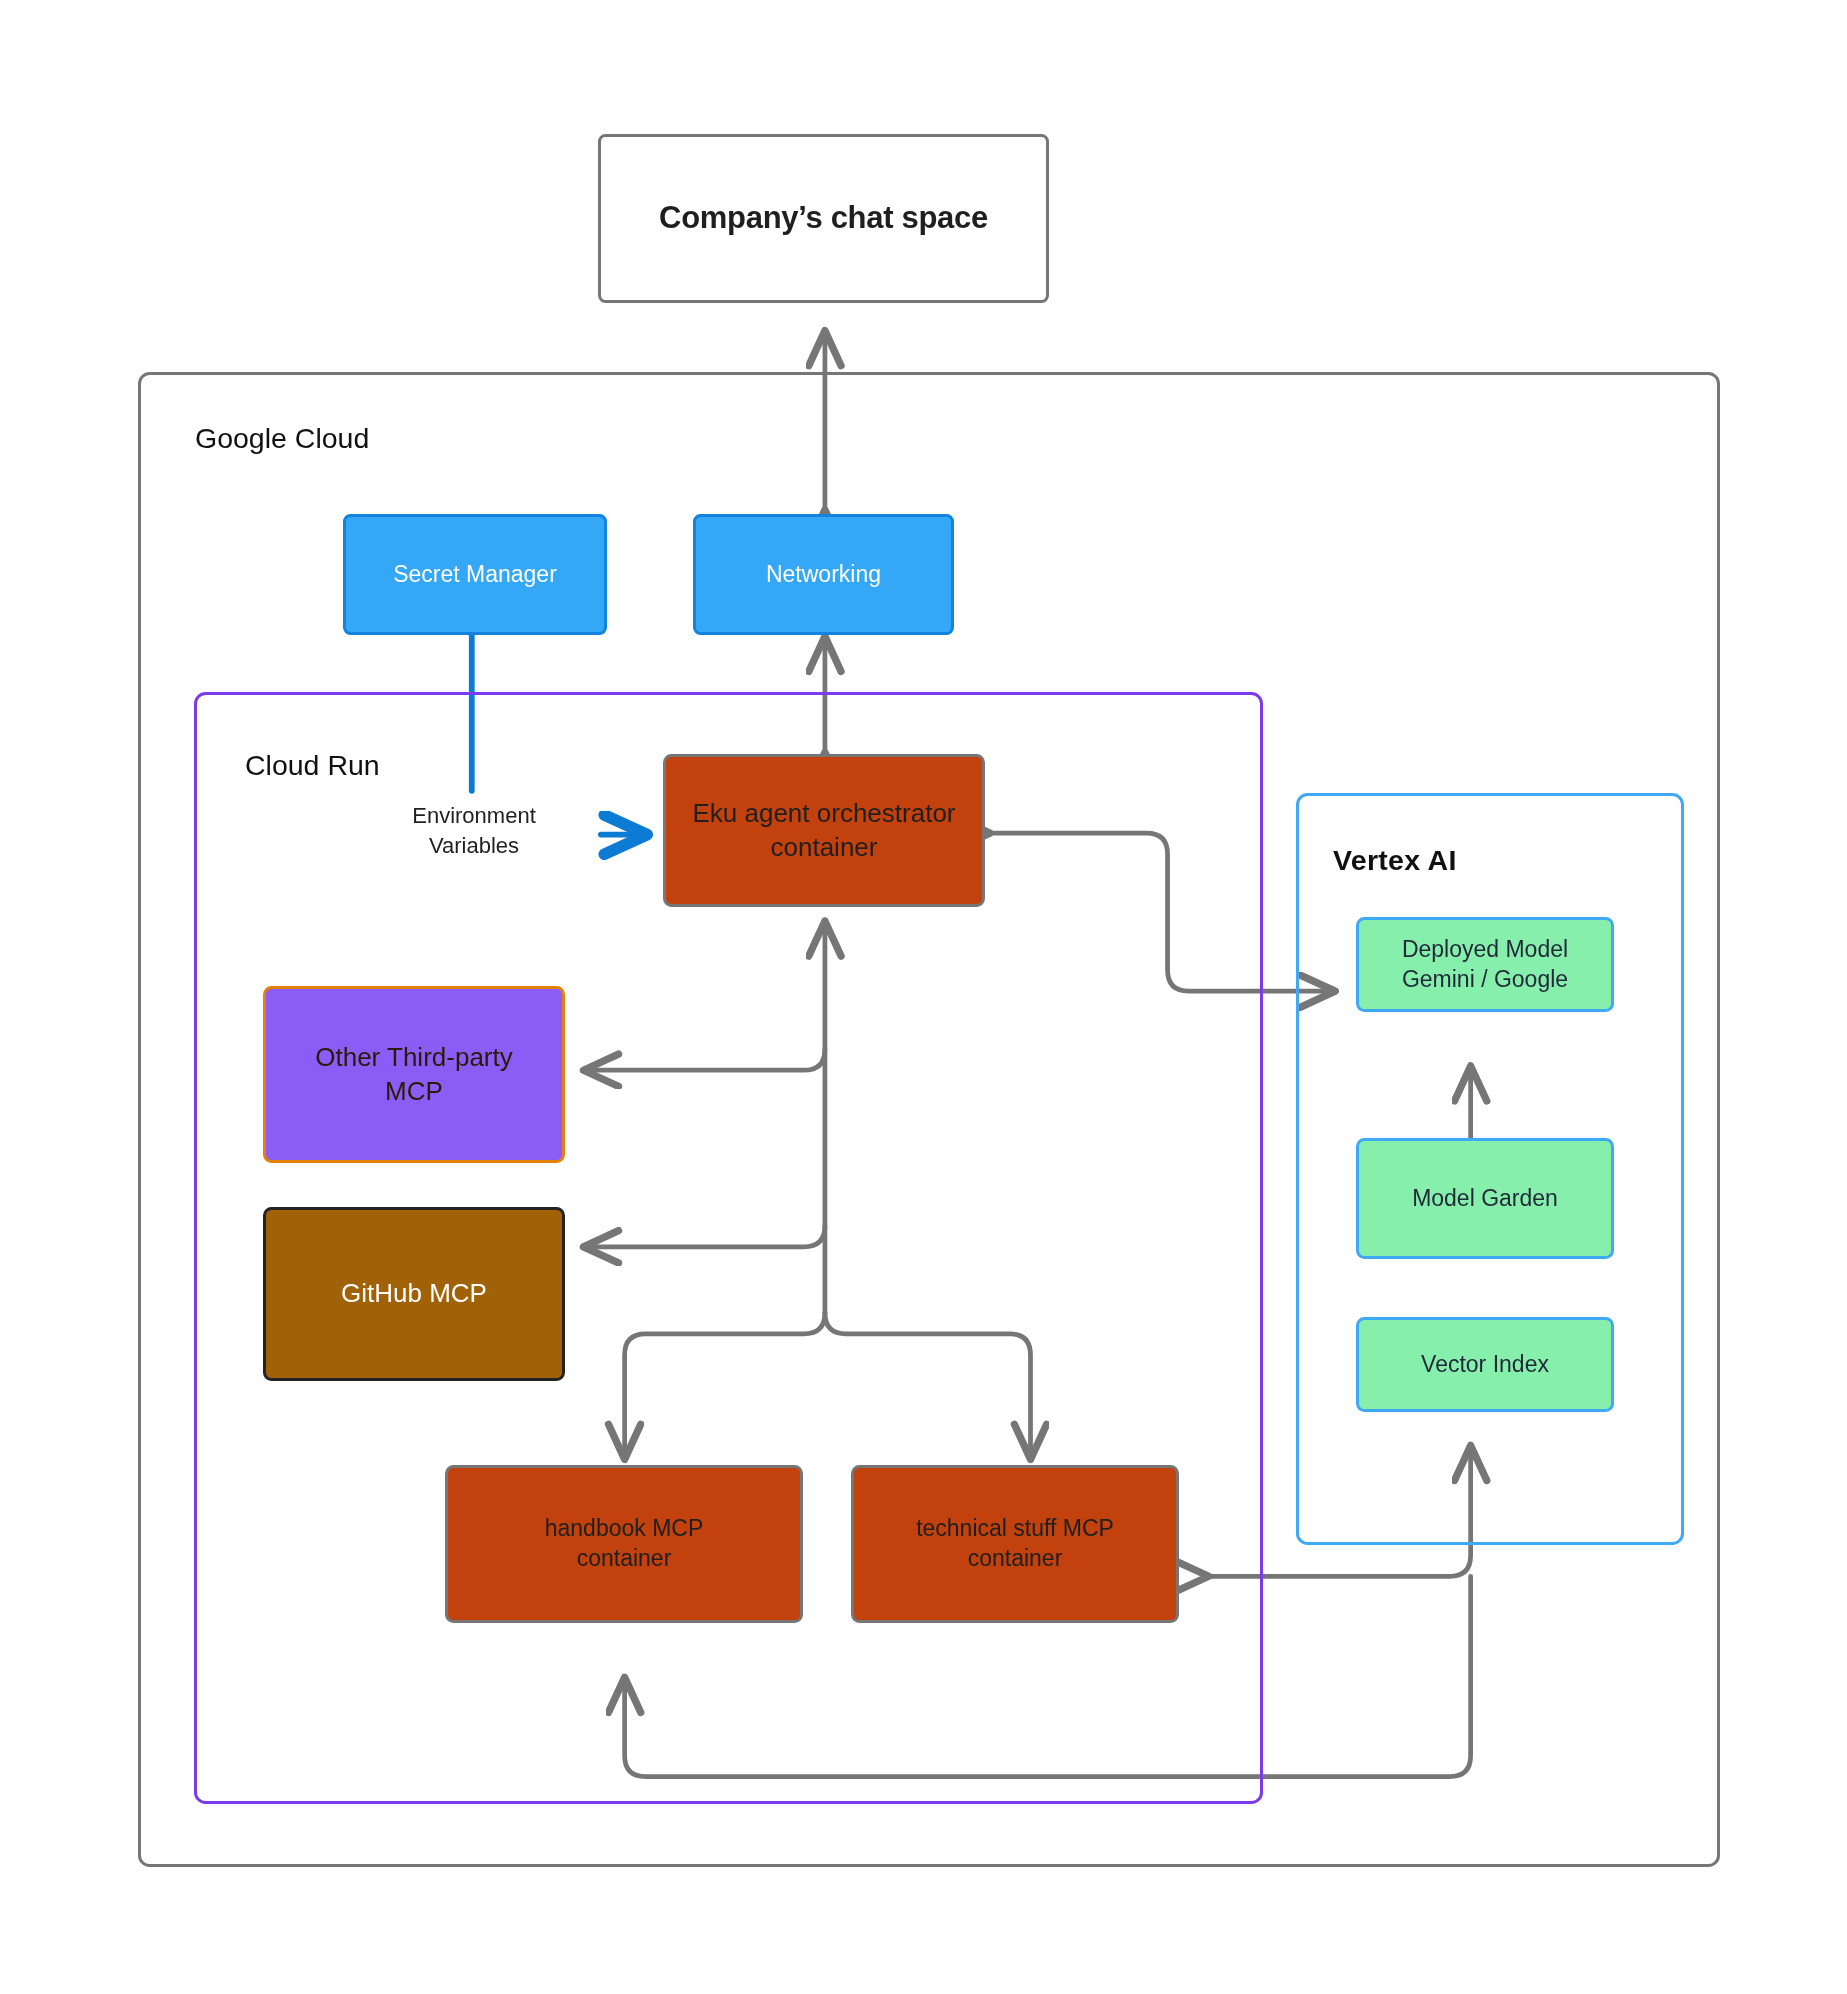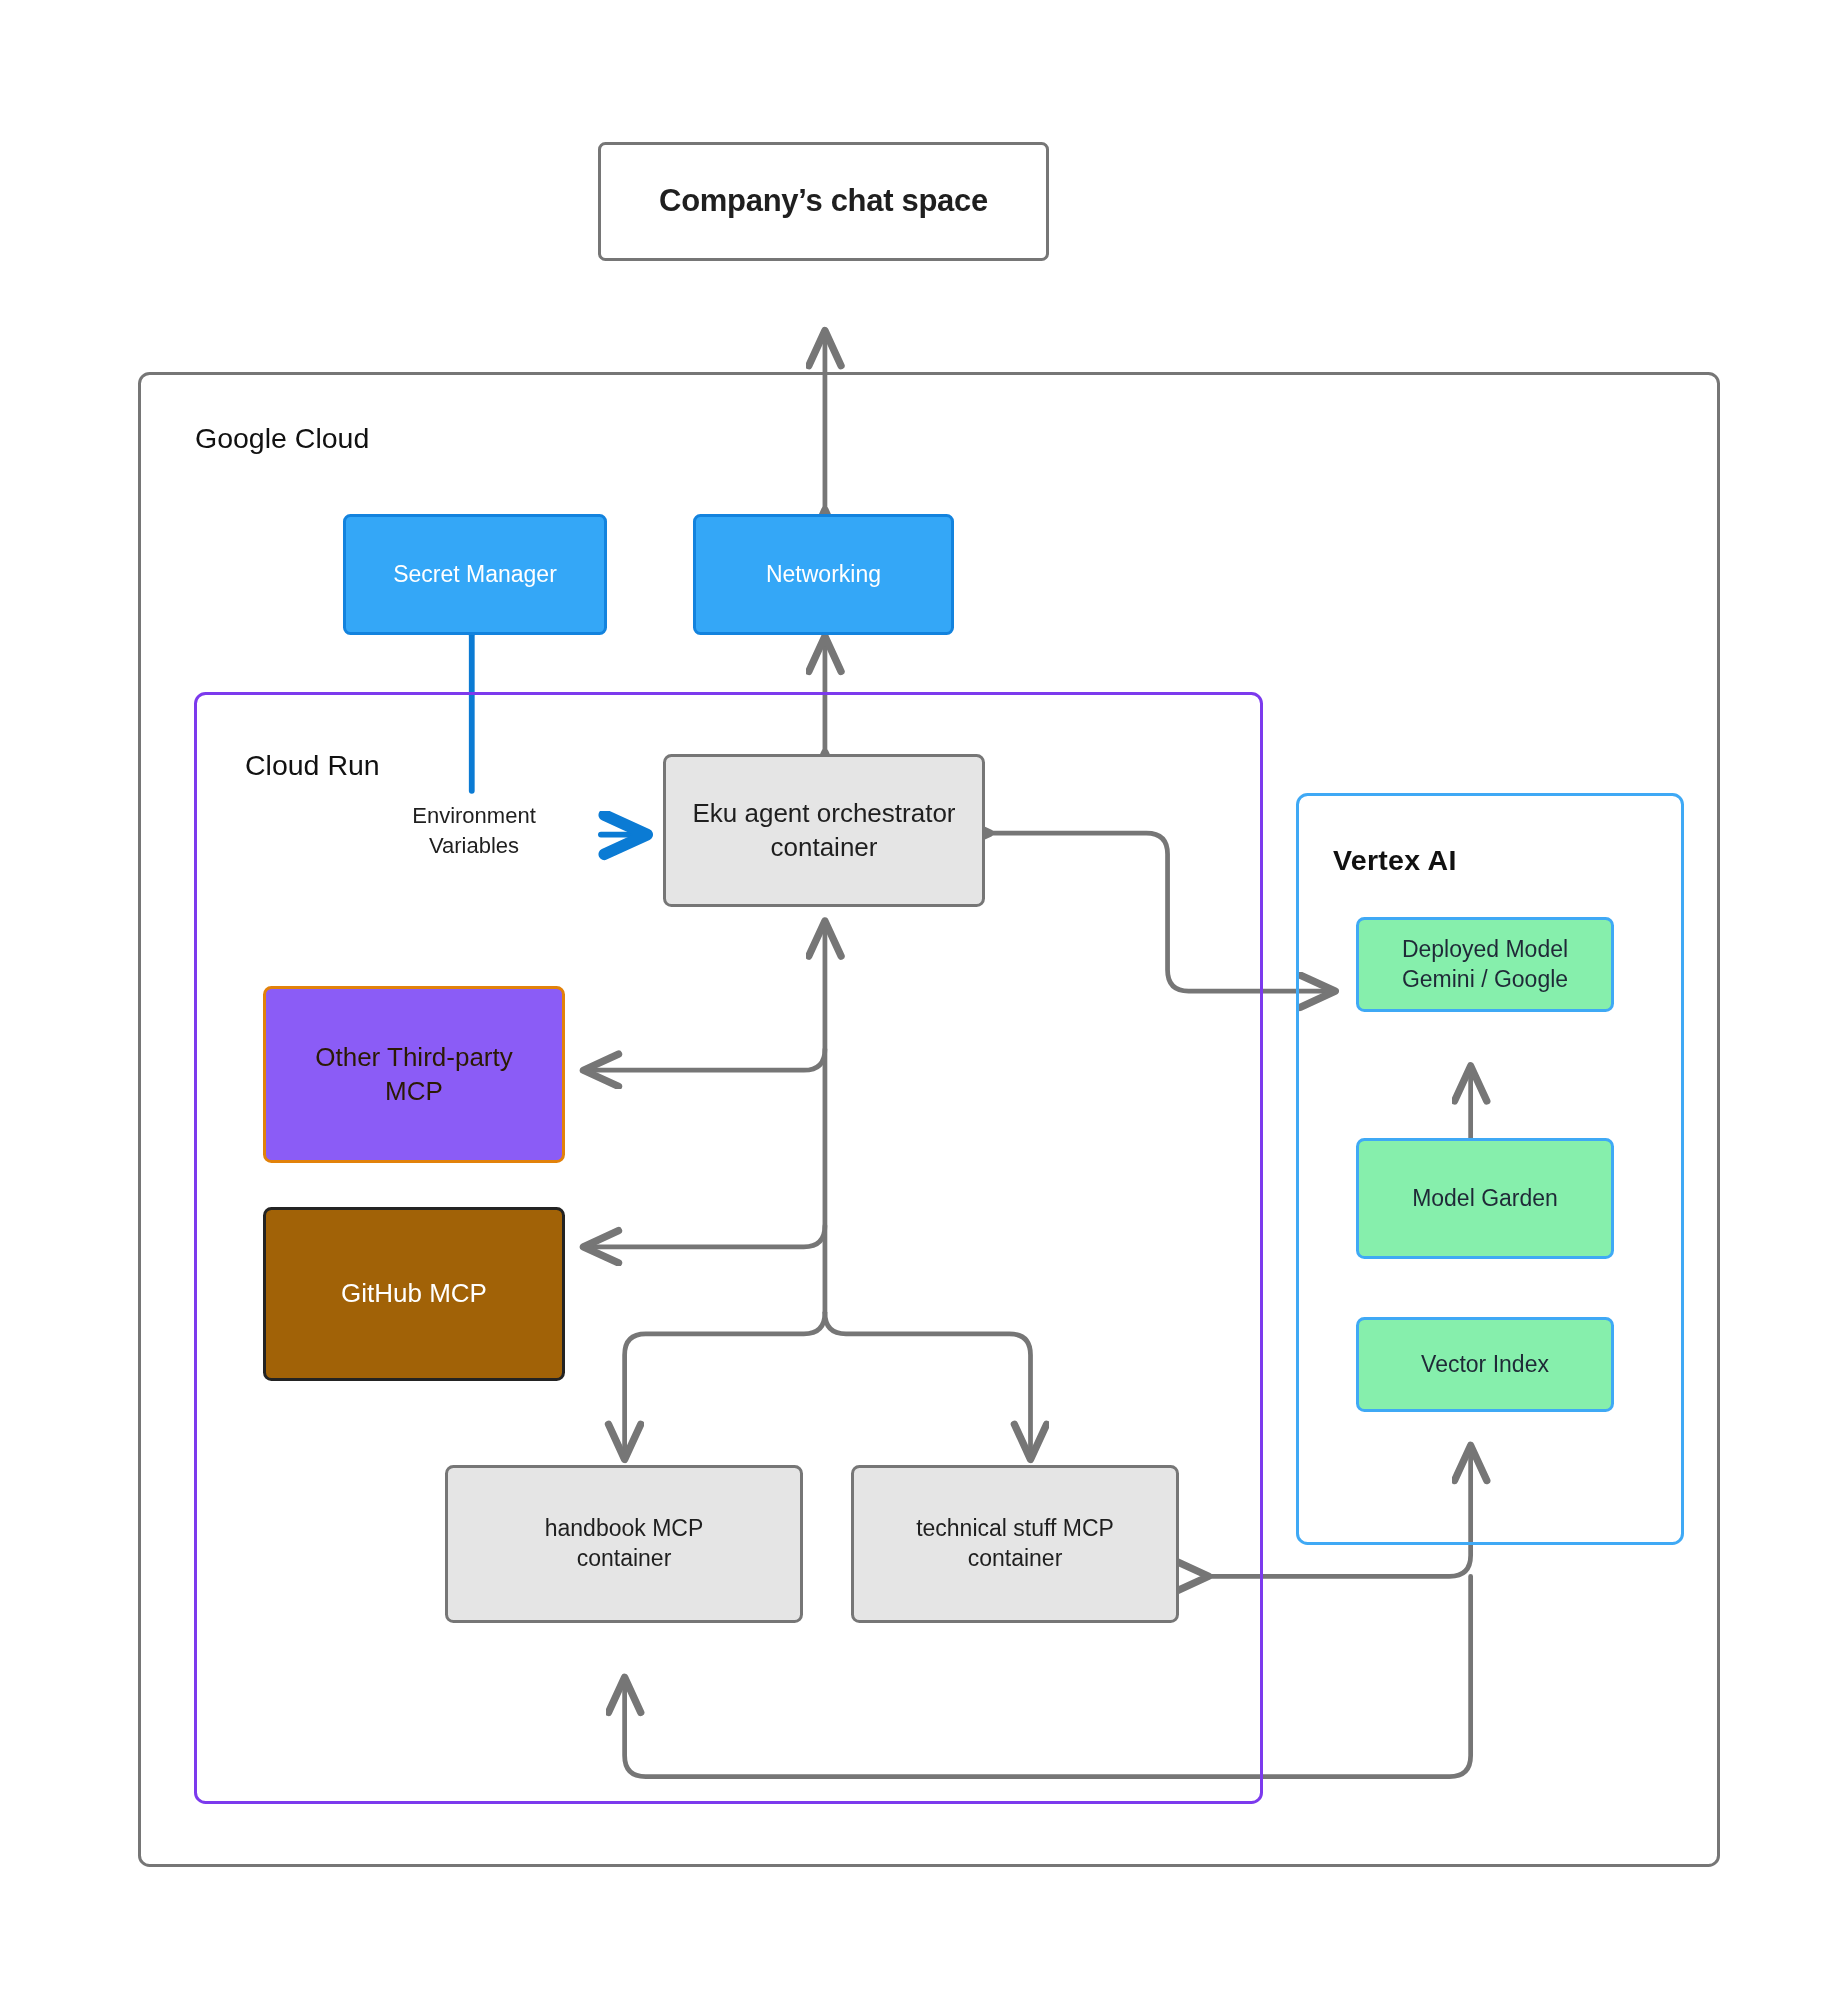--- a/index.html
+++ b/index.html
@@ -11,21 +11,21 @@
   .nodebox{position:absolute;box-sizing:border-box;display:flex;align-items:center;
            justify-content:center;text-align:center;line-height:1.30;}
   .grp-label{position:absolute;white-space:nowrap;}
 
   
   .group-gcloud{border:3.7px solid #767676;border-radius:11.6px;background:transparent;}
   .group-cloudrun{border:3.7px solid #7C3AED;border-radius:11.6px;background:transparent;}
   .group-vertex{border:3.7px solid #3FA9F5;border-radius:11.6px;background:transparent;}
 
   
-  .box-plain{border:3.7px solid #767676;border-radius:8.4px;background:#e5e5e5;color:#1f1f1f;}
+  .box-plain{border:3.7px solid #767676;border-radius:8.4px;background:#c2410c;color:#1f1f1f;}
   .box-chat{border:3.7px solid #767676;border-radius:7.4px;background:#ffffff;color:#1f1f1f;
             font-weight:bold;font-size:31px;letter-spacing:-0.3px;}
   .box-blue{background:#34A7F7;border:3.2px solid #1383DE;border-radius:7.4px;color:#ffffff;}
   .box-ltblue{background:#86efac;border:3.7px solid #3FA9F5;border-radius:8.4px;color:#1f2937;}
   .box-orange{background:#8b5cf6;border:3.7px solid #E2820A;border-radius:8.4px;color:#2b1a04;}
   .box-dark{background:#a16207;border:3.7px solid #232323;border-radius:8.4px;color:#ffffff;}
   .t-md{font-size:23px;}
   .t-lg{font-size:26px;}
   .grp-gc-label{font-size:28.5px;color:#111;}
   .grp-cr-label{font-size:28.5px;color:#111;}
@@ -82,21 +82,21 @@
 
   <div class="group-gcloud" style="position:absolute;left:138px;top:372px;width:1576px;height:1489px;"></div>
   <div class="grp-label grp-gc-label" style="left:195px;top:422px;">Google Cloud</div>
 
   <div class="group-cloudrun" style="position:absolute;left:194px;top:692px;width:1063px;height:1106px;"></div>
   <div class="grp-label grp-cr-label" style="left:245px;top:749px;">Cloud Run</div>
 
   <div class="group-vertex" style="position:absolute;left:1296px;top:793px;width:382px;height:746px;"></div>
   <div class="grp-label grp-vx-label" style="left:1333px;top:844px;">Vertex AI</div>
 
-  <div class="nodebox box-chat" style="left:598px;top:142px;width:451px;height:119px;">Company’s chat space</div>
+  <div class="nodebox box-chat" style="left:598px;top:134px;width:451px;height:169px;">Company’s chat space</div>
 
   <div class="nodebox box-blue t-md" style="left:343px;top:514px;width:264px;height:121px;">Secret Manager</div>
 
   <div class="nodebox box-blue t-md" style="left:693px;top:514px;width:261px;height:121px;">Networking</div>
 
   <div class="envlabel" style="left:395px;top:801px;width:158px;">
     <span>Environment</span><br>
     <span>Variables</span>
   </div>
 

